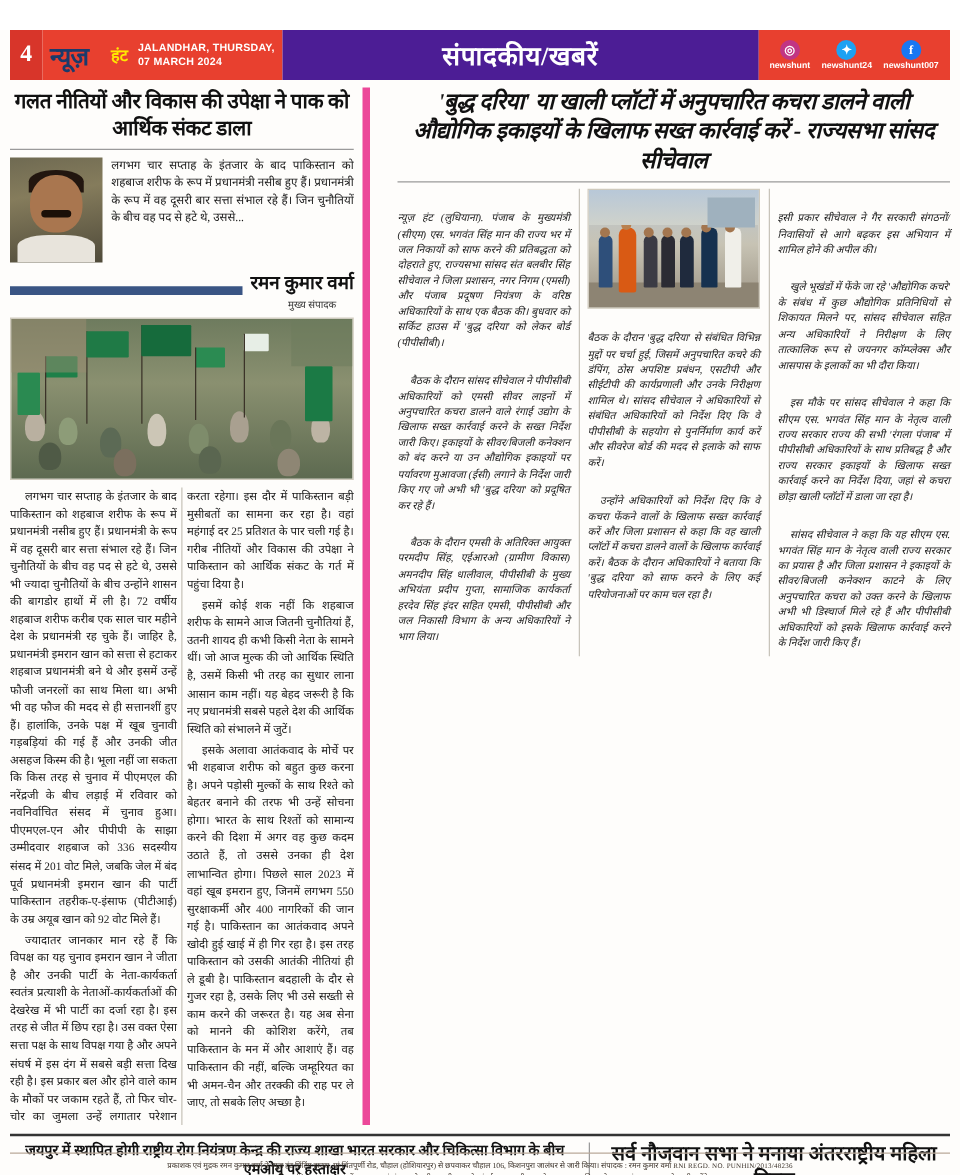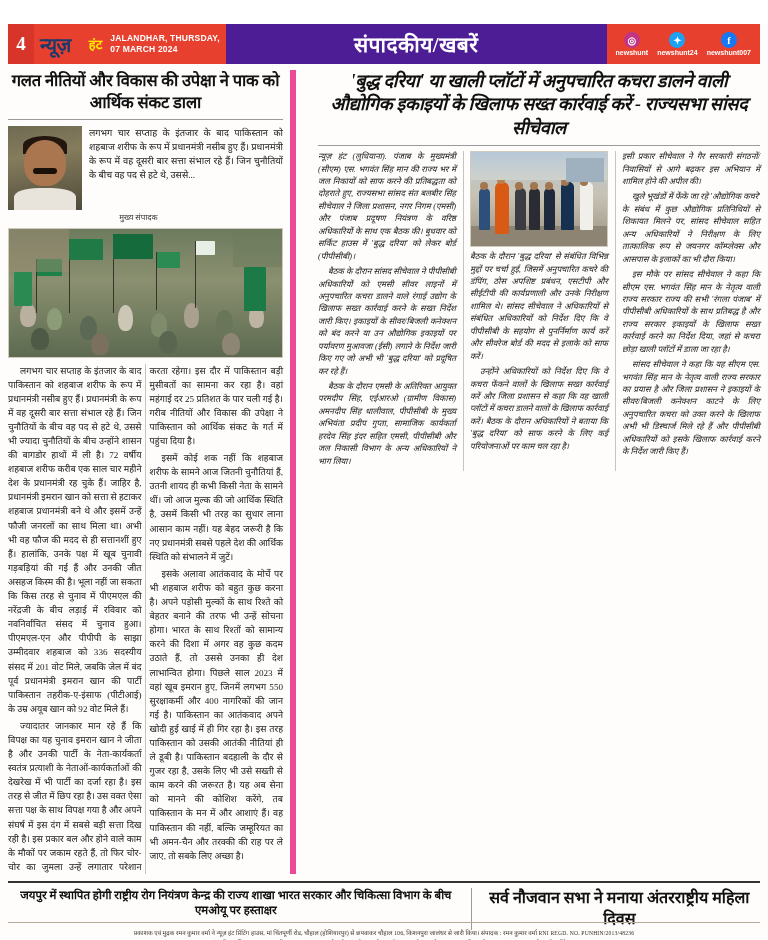--- a/index.html
+++ b/index.html
@@ -198,21 +198,21 @@
     background: #3a5584;
   }
   .edit-name {
     font-family: "Liberation Serif", serif;
     font-size: 15px;
     font-weight: bold;
     color: #111;
     white-space: nowrap;
   }
   .edit-role {
-    text-align: center;
+    text-align: right;
     font-family: "Liberation Serif", serif;
     font-size: 8px;
     color: #333;
     margin-top: 1px;
     padding-right: 14px;
   }
 
   
   .photo-crowd {
     width: 100%;
@@ -257,21 +257,21 @@
   }
   .art-col {
     flex: 1;
     font-family: "Liberation Serif", serif;
     font-size: 8.3px;
     line-height: 1.5;
     text-align: justify;
     color: #1b1b1b;
   }
   .art-col + .art-col { border-left: 1px solid #c8c4ba; padding-left: 6px; }
-  .art-col p { margin-bottom: 3px; text-indent: 10px; }
+  .art-col p { margin-bottom: 3px; text-indent: 10px; margin-top: 18px; }
   .art-col p.lead { text-indent: 0; }
 
   .photo-meeting {
     width: 100%;
     height: 96px;
     margin-bottom: 4px;
     position: relative;
     overflow: hidden;
     background: linear-gradient(180deg,#b9c6d4 0%,#c7c3b4 46%,#9a9182 100%);
     border: 1px solid #cfcabd;
@@ -383,20 +383,24 @@
       <div class="edit-block">
         <div class="edit-photo">
           <div class="hair"></div>
             <div class="face"></div>
             <div class="mous"></div>
             <div class="body"></div>
         </div>
         <div class="edit-text">लगभग चार सप्ताह के इंतजार के बाद पाकिस्तान को शहबाज शरीफ के रूप में प्रधानमंत्री नसीब हुए हैं। प्रधानमंत्री के रूप में वह दूसरी बार सत्ता संभाल रहे हैं। जिन चुनौतियों के बीच वह पद से हटे थे, उससे...</div>
       </div>
 
+      <div class="edit-name-bar">
+        <div class="edit-name-rule"></div>
+        <div class="edit-name">रमन कुमार वर्मा</div>
+      </div>
       <div class="edit-role">मुख्य संपादक</div>
 
       <div class="photo-crowd">
         <div class="blob" style="left:4%;top:58%;width:16px;height:24px;background:#b9b0a0;"></div>
         <div class="blob" style="left:14%;top:62%;width:15px;height:22px;background:#8d9c78;"></div>
         <div class="blob" style="left:26%;top:68%;width:17px;height:24px;background:#5c6a55;"></div>
         <div class="blob" style="left:40%;top:60%;width:15px;height:26px;background:#ccc6b6;"></div>
         <div class="blob" style="left:52%;top:66%;width:16px;height:24px;background:#7e8c6b;"></div>
         <div class="blob" style="left:64%;top:58%;width:15px;height:25px;background:#a9a090;"></div>
         <div class="blob" style="left:76%;top:64%;width:17px;height:24px;background:#6a7659;"></div>

